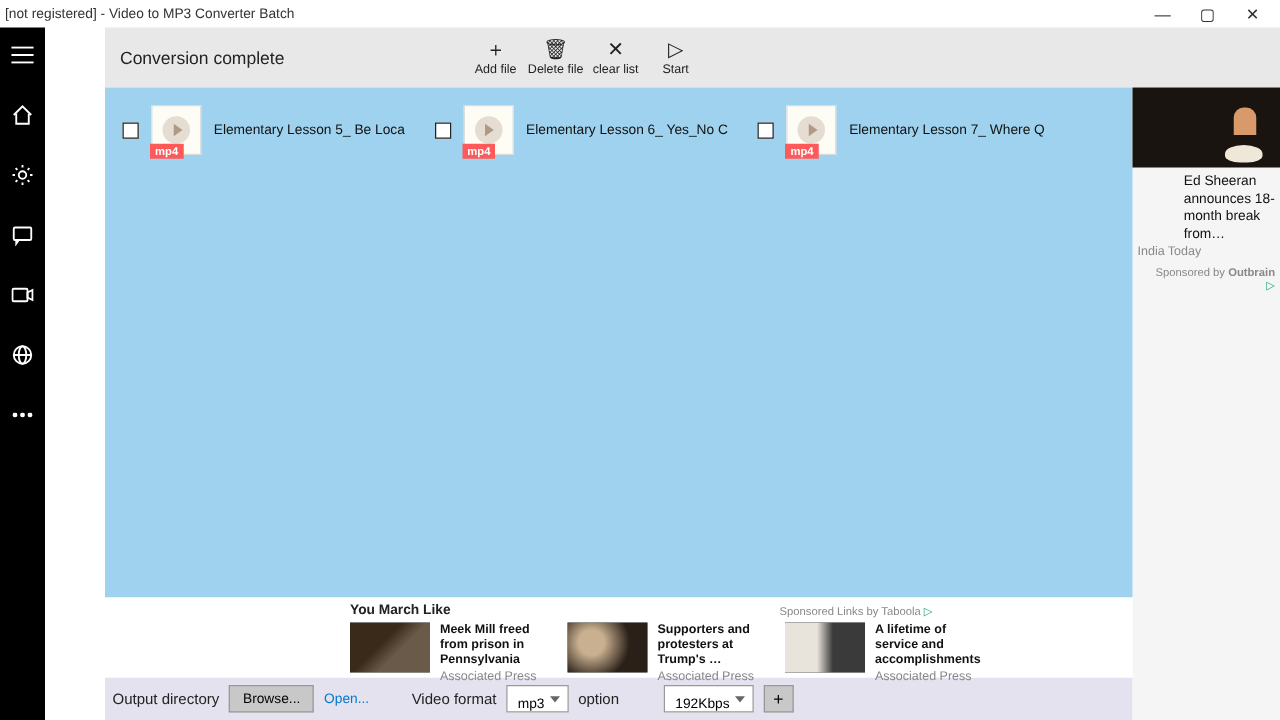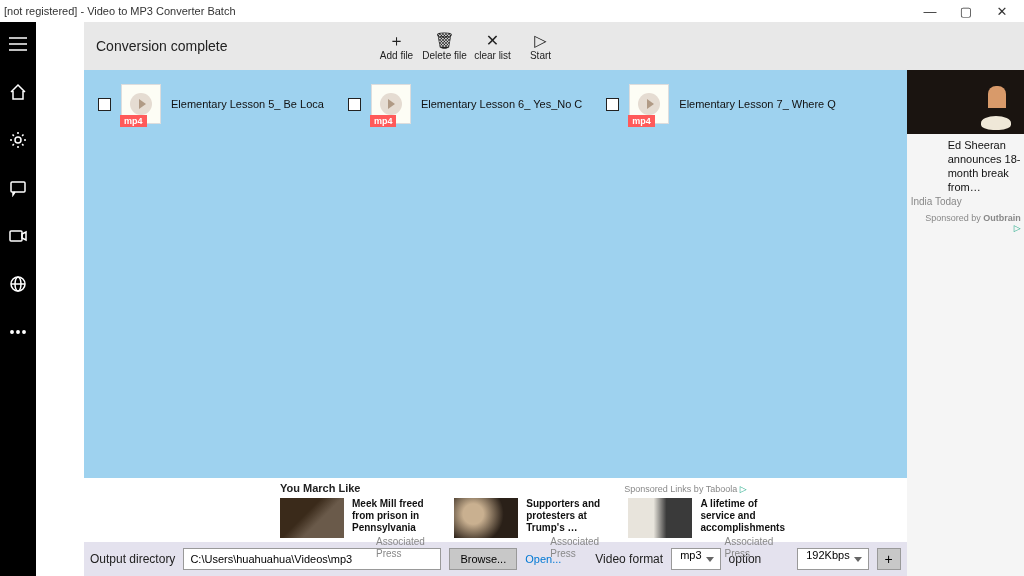--- a/index.html
+++ b/index.html
@@ -41,27 +41,27 @@
 .ads-wrap .splinks { position:absolute; right:160px; top:6px; font-size:9px; color:#888;}
 .ads-wrap .splinks .tri{ color:#2a8; }
 .ad-cards { position:absolute; left:196px; top:20px; right:120px; display:flex; gap:16px;justify-content:center;}
 .ad-card { display:flex; gap:8px; width: 210px; }
 .ad-card .thumb2 { width:64px; height:40px; background:#333; flex-shrink:0; position:relative; overflow:hidden;}
 .ad-card .thumb2.a::after{content:"";position:absolute;inset:0;background:linear-gradient(135deg,#3a2a1a 40%,#6a5a4a 60%);}
 .ad-card .thumb2.b::after{content:"";position:absolute;inset:0;background:radial-gradient(circle at 30% 40%,#c9b090 20%,#2a2018 60%);}
 .ad-card .thumb2.c::after{content:"";position:absolute;inset:0;background:linear-gradient(90deg,#e8e4dc 40%,#3a3a3a 60%);}
 .ad-card .txt { font-size:10px; line-height:12px; }
 .ad-card .txt .t1 { font-weight:bold; color:#111;}
-.ad-card .txt .t2 { color:#888; margin-top:2px;margin-left:24px;}
+.ad-card .txt .t2 { color:#888; margin-top:2px;}
 .bottom-bar { height: 34px; background: #e4e2ee; display: flex; align-items: center; padding: 0 6px; gap: 8px; font-size: 12px; }
 .bottom-bar .lbl { color: #222; white-space:nowrap; }
 .bottom-bar .path-input { width: 258px; height: 22px; border: 1px solid #999; background: #fff; padding: 0 6px; font-size: 11px; }
 .bottom-bar .btn { height: 22px; padding: 0 10px; background: #c8c8c8; border: 1px solid #999; font-size: 11px; cursor: pointer; display:flex; align-items:center;}
 .bottom-bar .link { color: #0078d4; font-size: 11px; cursor: pointer; }
-.bottom-bar .select { height: 22px; border: 1px solid #999; background: #fff; padding: 0 18px 0 8px; font-size: 11px; position: relative; cursor: pointer; display:flex; align-items:flex-start;}
+.bottom-bar .select { height: 22px; border: 1px solid #999; background: #fff; padding: 0 18px 0 8px; font-size: 11px; position: relative; cursor: pointer; display:flex; align-items:flex-end;}
 .bottom-bar .select::after { content: ""; position: absolute; right: 6px; top: 8px; border-left: 4px solid transparent; border-right: 4px solid transparent; border-top: 5px solid #666; }
 .bottom-bar .plus-btn { width: 24px; height: 22px; background: #c8c8c8; border: 1px solid #999; font-size: 14px; display:flex; align-items:center; justify-content:center; cursor:pointer;}
 .content-row { display:flex; flex:1; min-height:0; }
 .left-col { flex:1; display:flex; flex-direction:column; }
 </style>
 </head>
 <body>
 
 <div class="titlebar">
   <span class="title">[not registered] - Video to MP3 Converter Batch</span>
@@ -192,21 +192,20 @@
               <div class="txt">
                 <div class="t1">A lifetime of service and accomplishments</div>
                 <div class="t2">Associated Press</div>
               </div>
             </div>
           </div>
         </div>
 
         <div class="bottom-bar">
           <span class="lbl">Output directory</span>
-          <input class="path-input" value="C:\Users\huahuahua\Videos\mp3" style="">
           <div class="btn">Browse...</div>
           <span class="link">Open...</span>
           <span style="width:18px"></span>
           <span class="lbl">Video format</span>
           <div class="select">
               <span>mp3</span>
             </div>
           <span class="lbl">option</span>
           <span style="width:20px"></span>
           <div class="select">

